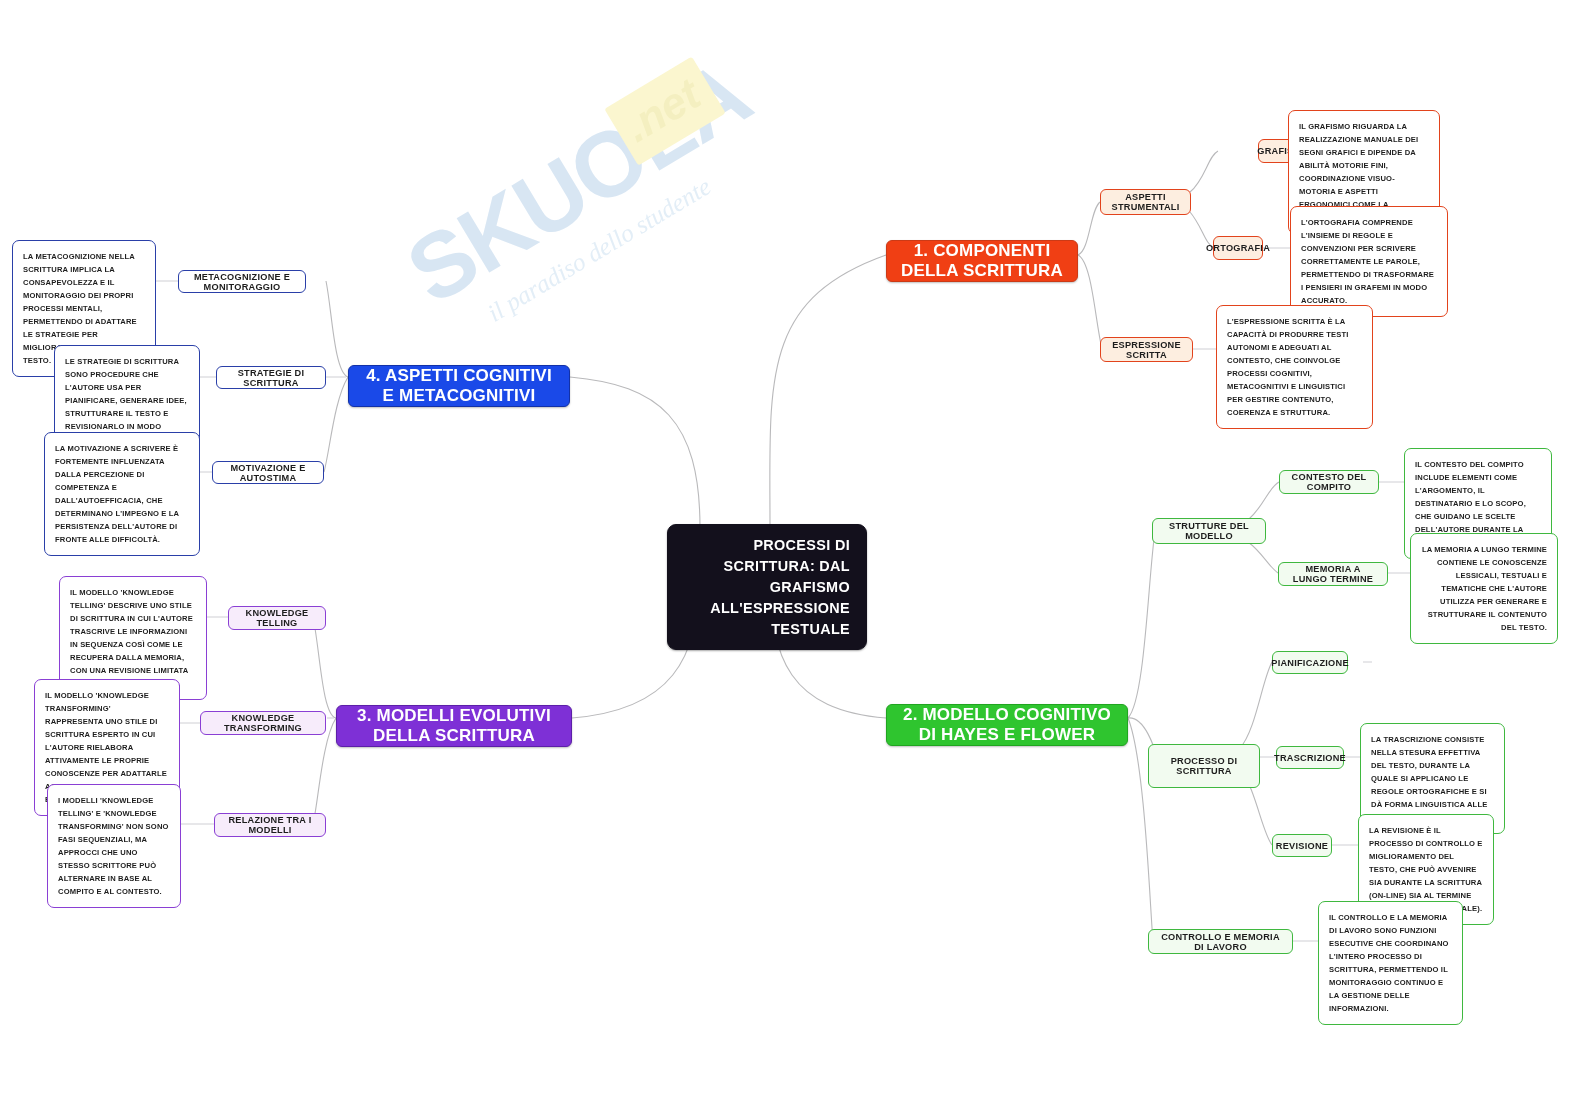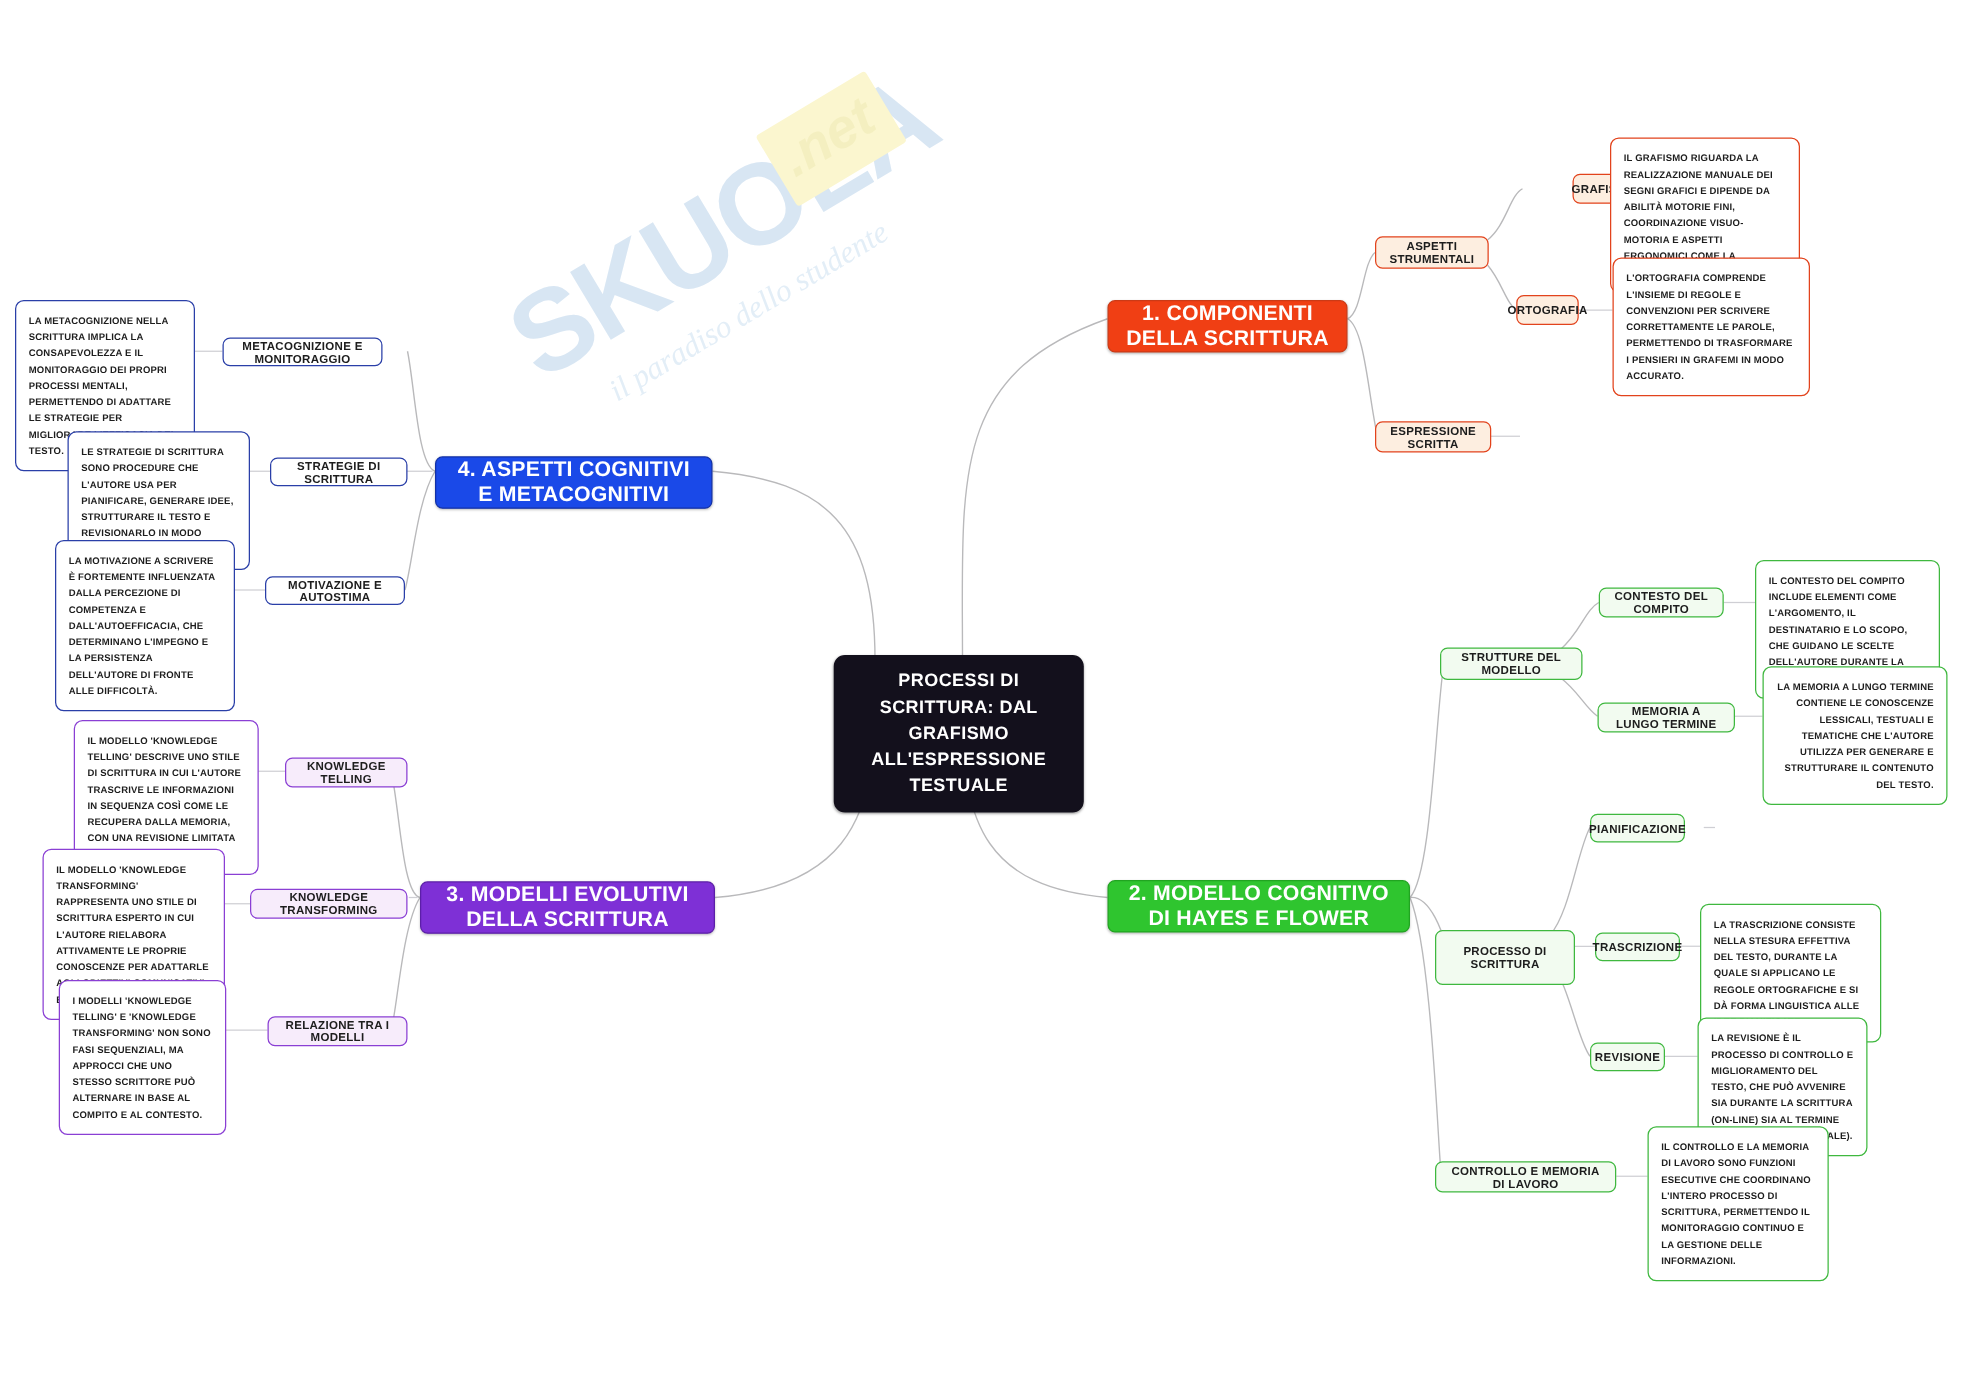--- a/index.html
+++ b/index.html
@@ -56,20 +56,21 @@
   
   .n-center {
     background: #13101c;
     border: 1px solid #13101c;
     border-radius: 9px;
     color: #ffffff;
     font-size: 14.4px; font-weight: bold; letter-spacing: .35px;
     line-height: 1.45;
     padding: 10px 16px;
     box-shadow: 0 1px 2px rgba(0,0,0,.35);
+    text-align: right;
   }
 
   
   .n-main {
     color: #ffffff; font-weight: bold;
     font-size: 17px; letter-spacing: .2px;
     border-radius: 6px;
     padding: 20px 10px;
     box-shadow: 0 1px 2px rgba(0,0,0,.25);
   }
@@ -179,20 +180,23 @@
   <div class="node n-sub red" style="left:1213px; top:236px; width:50px; height:24px;">
     <span>ORTOGRAFIA</span>
   </div>
   <div class="node n-leaf red" style="left:1290px; top:206px; width:158px;">
     <span>L'ORTOGRAFIA COMPRENDE L'INSIEME DI REGOLE E CONVENZIONI PER SCRIVERE CORRETTAMENTE LE PAROLE, PERMETTENDO DI TRASFORMARE I PENSIERI IN GRAFEMI IN MODO ACCURATO.</span>
   </div>
 
   <div class="node n-sub red" style="left:1100px; top:337px; width:93px; height:25px;">
     <span>ESPRESSIONE SCRITTA</span>
   </div>
+  <div class="node n-leaf red" style="left:1216px; top:305px; width:157px;">
+    <span>L'ESPRESSIONE SCRITTA È LA CAPACITÀ DI PRODURRE TESTI AUTONOMI E ADEGUATI AL CONTESTO, CHE COINVOLGE PROCESSI COGNITIVI, METACOGNITIVI E LINGUISTICI PER GESTIRE CONTENUTO, COERENZA E STRUTTURA.</span>
+  </div>
 
   <div class="node n-main green" style="left:886px; top:704px; width:242px; height:29px;">
     <span>2. MODELLO COGNITIVO DI HAYES E FLOWER</span>
   </div>
 
   <div class="node n-sub green" style="left:1152px; top:518px; width:114px; height:26px;">
     <span>STRUTTURE DEL MODELLO</span>
   </div>
 
   <div class="node n-sub green" style="left:1279px; top:470px; width:100px; height:24px;">
@@ -277,17 +281,17 @@
   <div class="node n-sub blue" style="left:216px; top:366px; width:110px; height:23px;">
     <span>STRATEGIE DI SCRITTURA</span>
   </div>
   <div class="node n-leaf blue" style="left:54px; top:345px; width:146px;">
     <span>LE STRATEGIE DI SCRITTURA SONO PROCEDURE CHE L'AUTORE USA PER PIANIFICARE, GENERARE IDEE, STRUTTURARE IL TESTO E REVISIONARLO IN MODO EFFICACE.</span>
   </div>
 
   <div class="node n-sub blue" style="left:212px; top:461px; width:112px; height:23px;">
     <span>MOTIVAZIONE E AUTOSTIMA</span>
   </div>
-  <div class="node n-leaf blue" style="left:44px; top:432px; width:144px;">
+  <div class="node n-leaf blue" style="left:44px; top:432px; width:156px;">
     <span>LA MOTIVAZIONE A SCRIVERE È FORTEMENTE INFLUENZATA DALLA PERCEZIONE DI COMPETENZA E DALL'AUTOEFFICACIA, CHE DETERMINANO L'IMPEGNO E LA PERSISTENZA DELL'AUTORE DI FRONTE ALLE DIFFICOLTÀ.</span>
   </div>
 
 </div>
 
 </body></html>

